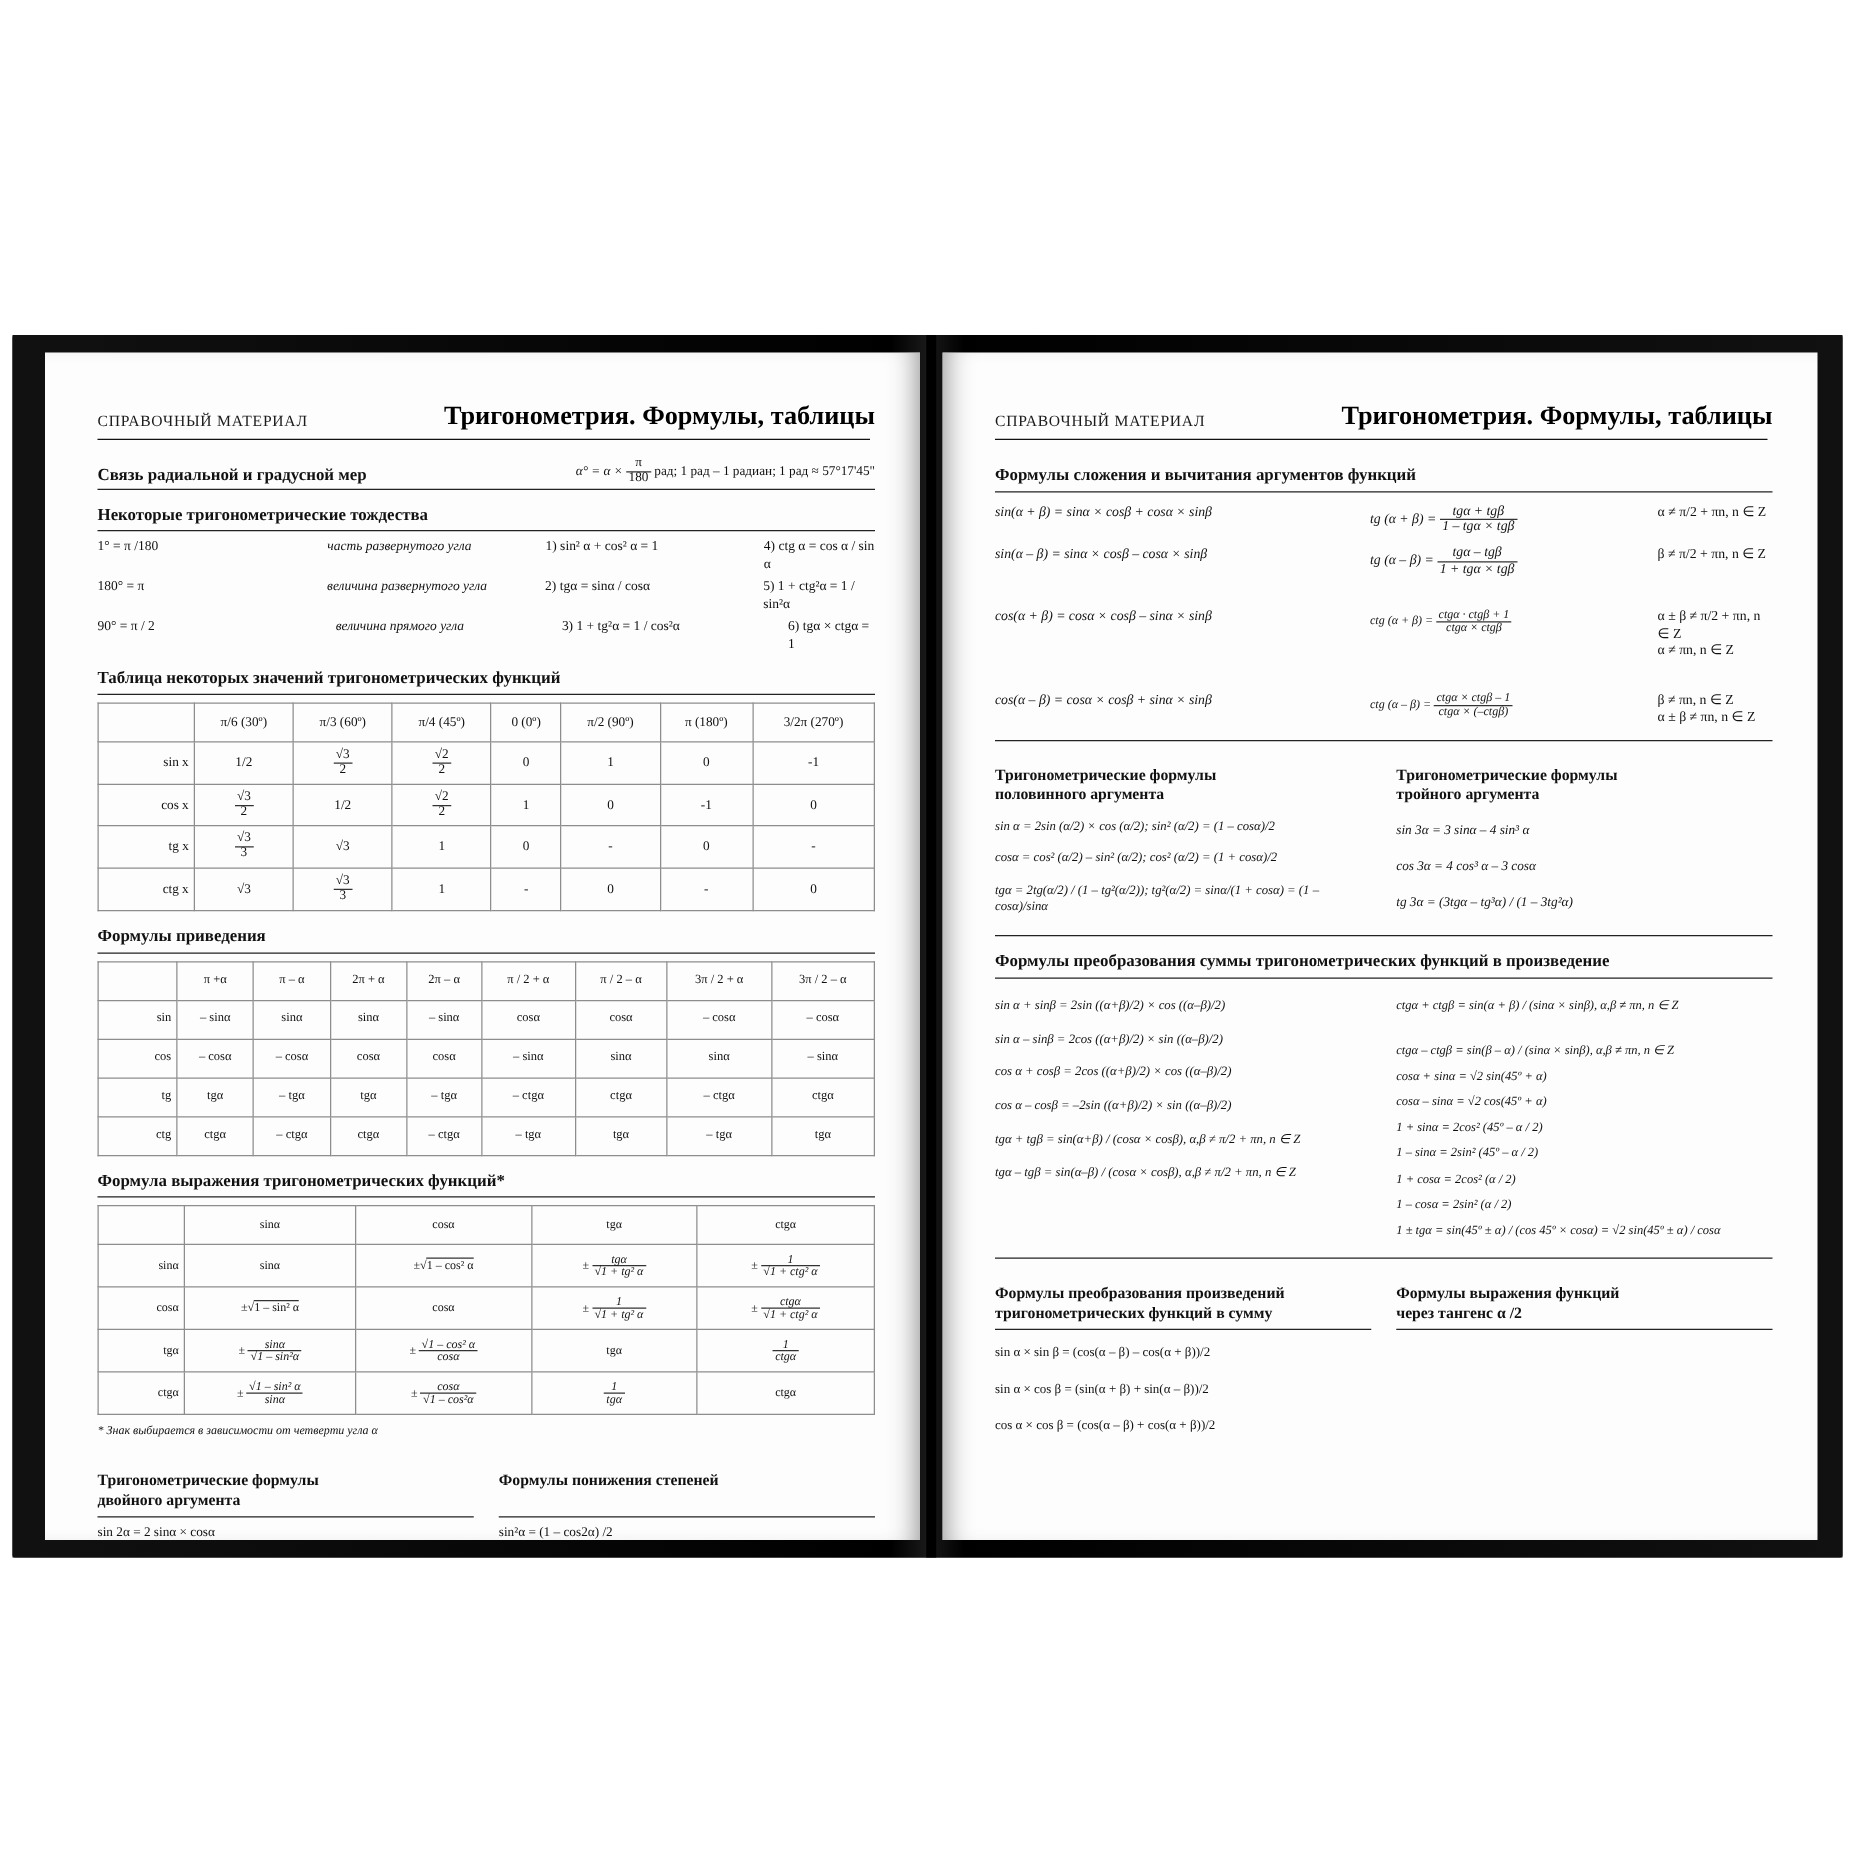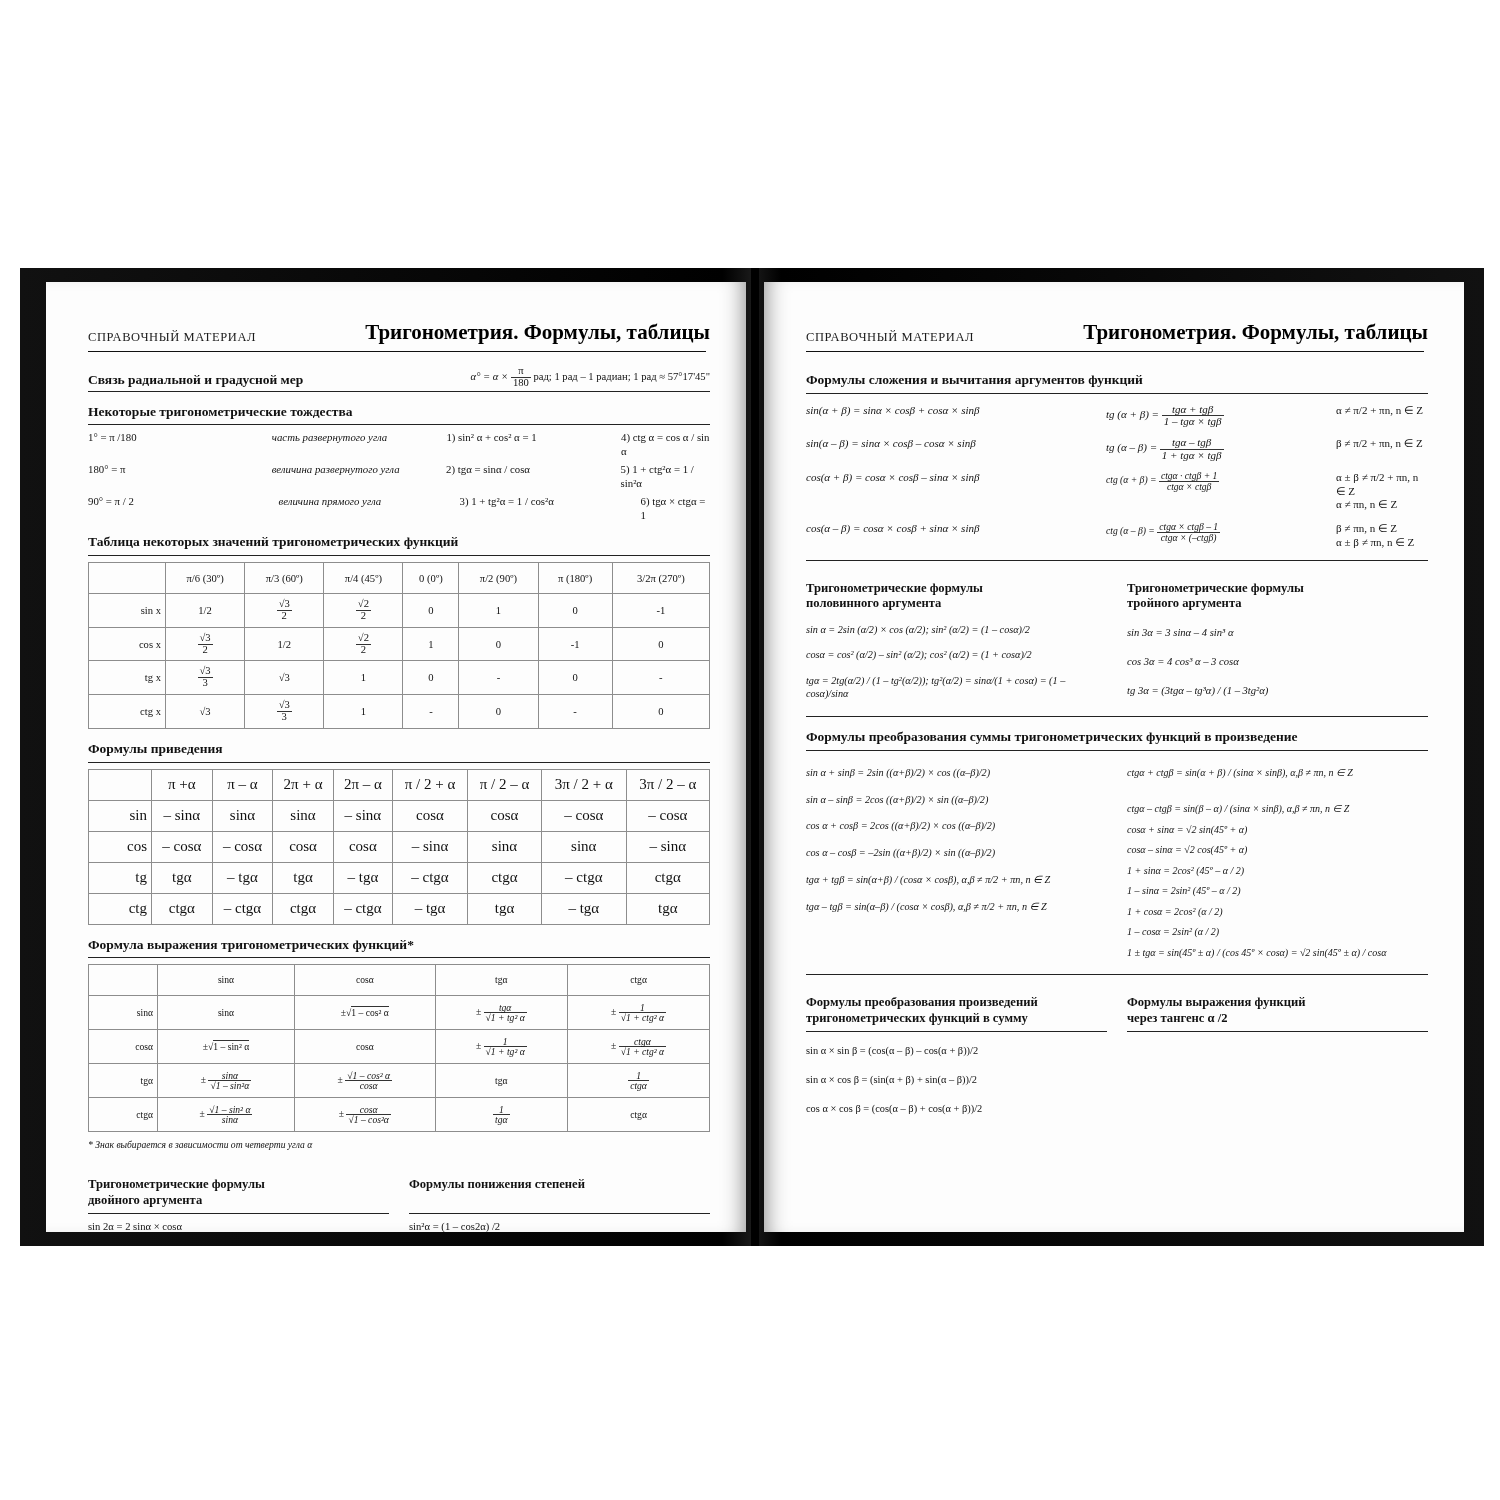--- a/index.html
+++ b/index.html
@@ -1,19 +1,19 @@
 <!DOCTYPE html>
 <html><head>
 <meta charset="utf-8">
 <style>
   html,body{margin:0;padding:0;background:#ffffff;}
   body{width:1500px;height:1500px;font-family:"Liberation Serif",serif;color:#111;}
   .scene{position:absolute;left:0;top:0;width:1500px;height:1500px;background:#fff;}
   
-  .book{position:absolute;left:20px;top:268px;width:1464px;height:978px;}
+  .book{position:absolute;left:10px;top:268px;width:1464px;height:978px;}
   .cover{position:absolute;left:0;top:0;width:100%;height:100%;background:#0b0b0b;border-radius:2px;}
   .cover-shade{position:absolute;left:0;top:0;width:100%;height:100%;
     background:linear-gradient(90deg,#111 0%,#000 48%,#1a1a1a 50%,#000 52%,#111 100%);}
   .spine{position:absolute;left:731px;top:0;width:8px;height:100%;background:#000;}
   .page{position:absolute;top:14px;height:950px;background:#fdfdfd;overflow:hidden;}
   .page.left{left:26px;width:700px;box-shadow:inset -18px 0 22px -16px rgba(0,0,0,.45);}
   .page.right{left:744px;width:700px;box-shadow:inset 18px 0 22px -16px rgba(0,0,0,.45);}
   .pagecontent{position:absolute;left:0;top:0;width:100%;height:100%;}
 
   .hdr{display:flex;align-items:flex-end;justify-content:space-between;
@@ -160,21 +160,21 @@
               <td>-</td>
               <td>0</td>
               <td>-</td>
               <td>0</td>
             </tr>
           </tbody>
             </table>
 
           <h3 class="sec">Формулы приведения</h3>
           <div class="secline"></div>
-          <table class="bord" style="font-size:15px">
+          <table class="bord" style="font-size:10px">
             <tbody>
                 <tr>
               <th class="lbl" style="width:50px"></th>
               <th>π +α</th>
               <th>π – α</th>
               <th>2π + α</th>
               <th>2π – α</th>
               <th>π / 2 + α</th>
               <th>π / 2 – α</th>
               <th>3π / 2 + α</th>
@@ -311,21 +311,21 @@
               <div class="b it"><span>tg (α + β) =</span>
                 <span class="frac"><span class="num">tgα + tgβ</span><span class="den">1 – tgα × tgβ</span></span></div>
               <div class="c">α ≠ π/2 + πn, n ∈ Z</div>
             </div>
             <div class="eqcols" style="margin:10px 0">
               <div class="a">sin(α – β) = sinα × cosβ – cosα × sinβ</div>
               <div class="b it"><span>tg (α – β) =</span>
                 <span class="frac"><span class="num">tgα – tgβ</span><span class="den">1 + tgα × tgβ</span></span></div>
               <div class="c">β ≠ π/2 + πn, n ∈ Z</div>
             </div>
-            <div class="eqcols" style="margin:10px 0">
+            <div class="eqcols" style="margin:26px 0">
               <div class="a">cos(α + β) = cosα × cosβ – sinα × sinβ</div>
               <div class="b it tiny"><span>ctg (α + β) =</span>
                 <span class="frac"><span class="num">ctgα · ctgβ + 1</span><span class="den">ctgα × ctgβ</span></span></div>
               <div class="c">
                 <div>α ± β ≠ π/2 + πn, n ∈ Z</div>
                 <div>α ≠ πn, n ∈ Z</div>
               </div>
             </div>
             <div class="eqcols" style="margin:10px 0">
               <div class="a">cos(α – β) = cosα × cosβ + sinα × sinβ</div>

